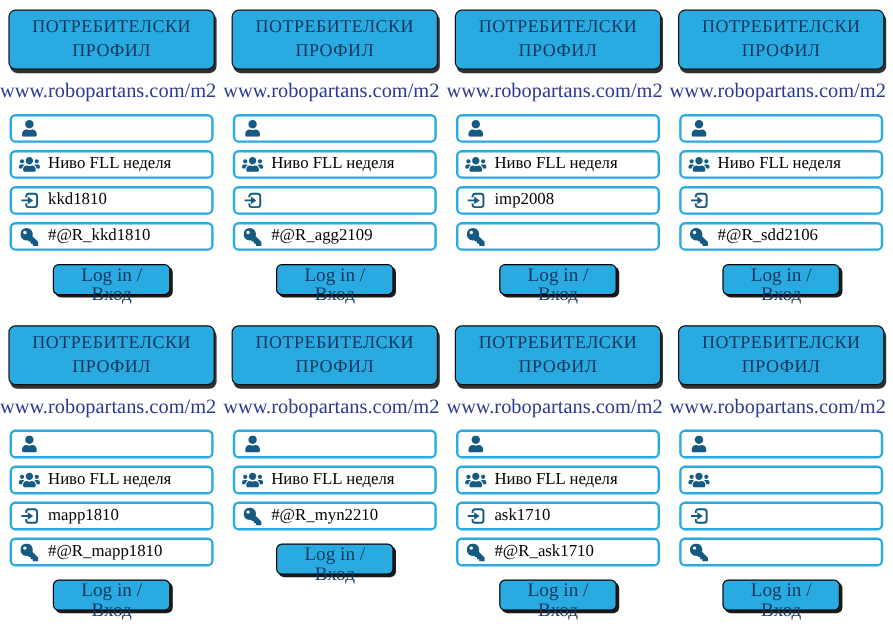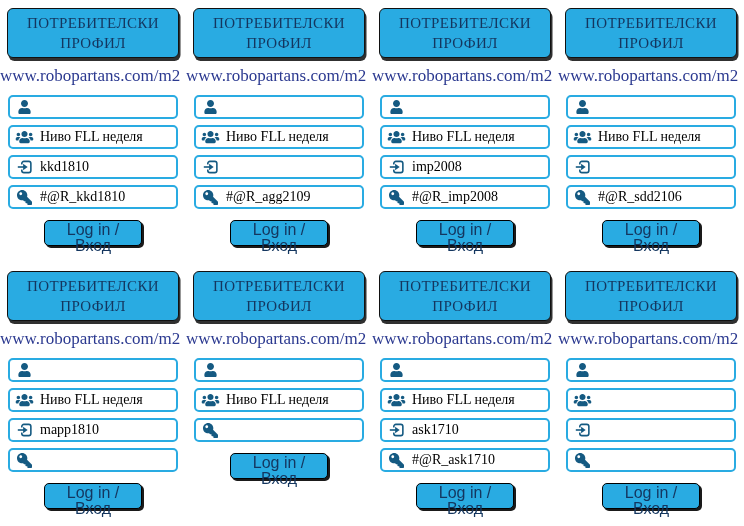--- a/index.html
+++ b/index.html
@@ -56,21 +56,21 @@
     border:none;outline:none;background:transparent;
     font-family:inherit;font-size:14px;color:#000;
     padding:0 0 0 6px;
   }
   .login-btn{
     display:block;margin:11px auto 0;
     width:98px;height:26px;
     background:var(--accent-cyan);
     border:1.7px solid #000;border-radius:5px;
     box-shadow:2px 2px 0 #1a1a1a;
-    font-family:Liberation Sans, sans-serif;font-size:16px;line-height:1;
+    font-family:Liberation Serif, serif;font-size:16px;line-height:1;
     color:var(--title-navy);cursor:pointer;
   }
 </style>
 </head>
 <body>
 
 <div class="grid" id="grid">
   <div class="card">
     <div class="card-header">
       <div>ПОТРЕБИТЕЛСКИ</div>
@@ -201,21 +201,20 @@
         <input type="text" value="imp2008" style="">
       </div>
       <div class="field">
         <span class="icon">
           <svg width="15" height="15" viewBox="0 0 512 512">
             <g transform="scale(-1,1) translate(-512,0)">
               <path fill="currentColor" d="M512 176.001C512 273.203 433.202 352 336 352c-11.22 0-22.19-1.062-32.827-3.069l-24.012 27.014A23.999 23.999 0 0 1 261.223 384H224v40c0 13.255-10.745 24-24 24h-40v40c0 13.255-10.745 24-24 24H24c-13.255 0-24-10.745-24-24v-78.059c0-6.365 2.529-12.47 7.029-16.971l161.802-161.802C163.108 213.814 160 195.271 160 176 160 78.798 238.797.001 335.999 0 433.488-.001 512 78.511 512 176.001zM336 128c0 26.51 21.49 48 48 48s48-21.49 48-48-21.49-48-48-48-48 21.49-48 48z"></path>
             </g>
           </svg>
         </span>
-        <input type="text" value="#@R_imp2008" style="">
       </div>
     </div>
     <button class="login-btn">Log in / Вход</button>
   </div>
 
   <div class="card">
     <div class="card-header">
       <div>ПОТРЕБИТЕЛСКИ</div>
       <div>ПРОФИЛ</div>
     </div>
@@ -296,56 +295,58 @@
         <input type="text" value="mapp1810" style="">
       </div>
       <div class="field">
         <span class="icon">
           <svg width="15" height="15" viewBox="0 0 512 512">
             <g transform="scale(-1,1) translate(-512,0)">
               <path fill="currentColor" d="M512 176.001C512 273.203 433.202 352 336 352c-11.22 0-22.19-1.062-32.827-3.069l-24.012 27.014A23.999 23.999 0 0 1 261.223 384H224v40c0 13.255-10.745 24-24 24h-40v40c0 13.255-10.745 24-24 24H24c-13.255 0-24-10.745-24-24v-78.059c0-6.365 2.529-12.47 7.029-16.971l161.802-161.802C163.108 213.814 160 195.271 160 176 160 78.798 238.797.001 335.999 0 433.488-.001 512 78.511 512 176.001zM336 128c0 26.51 21.49 48 48 48s48-21.49 48-48-21.49-48-48-48-48 21.49-48 48z"></path>
             </g>
           </svg>
         </span>
-      </div>
-    </div>
-    <button class="login-btn">Log in / Вход</button>
-  </div>
-
-  <div class="card">
-    <div class="card-header">
-      <div>ПОТРЕБИТЕЛСКИ</div>
-      <div>ПРОФИЛ</div>
-    </div>
-    <a class="url" href="#">www.robopartans.com/m2</a>
-    <div class="fields">
-      <div class="field">
-        <span class="icon">
-          <svg width="13" height="14" viewBox="0 0 448 512">
-              <path fill="currentColor" d="M224 256c70.7 0 128-57.3 128-128S294.7 0 224 0 96 57.3 96 128s57.3 128 128 128zm89.6 32h-16.7c-22.2 10.2-46.9 16-72.9 16s-50.6-5.8-72.9-16h-16.7C60.2 288 0 348.2 0 422.4V464c0 26.5 21.5 48 48 48h352c26.5 0 48-21.5 48-48v-41.6c0-74.2-60.2-134.4-134.4-134.4z"></path>
-            </svg>
-        </span>
-        <input type="text" value="" style="">
-      </div>
-      <div class="field">
-        <span class="icon">
-          <svg width="19" height="14" viewBox="0 0 640 512">
-              <path fill="currentColor" d="M96 224c35.3 0 64-28.7 64-64s-28.7-64-64-64-64 28.7-64 64 28.7 64 64 64zm448 0c35.3 0 64-28.7 64-64s-28.7-64-64-64-64 28.7-64 64 28.7 64 64 64zm32 32h-64c-17.6 0-33.5 7.1-45.1 18.6 40.3 22.1 68.9 62 75.1 109.4h66c17.7 0 32-14.3 32-32v-32c0-35.3-28.7-64-64-64zm-256 0c61.9 0 112-50.1 112-112S381.9 32 320 32 208 82.1 208 144s50.1 112 112 112zm76.8 32h-8.3c-20.8 10-43.9 16-68.5 16s-47.6-6-68.5-16h-8.3C179.6 288 128 339.6 128 403.2V432c0 26.5 21.5 48 48 48h288c26.5 0 48-21.5 48-48v-28.8c0-63.6-51.6-115.2-115.2-115.2zm-223.7-13.4C161.5 263.1 145.6 256 128 256H64c-35.3 0-64 28.7-64 64v32c0 17.7 14.3 32 32 32h65.9c6.3-47.4 34.9-87.3 75.2-109.4z"></path>
-            </svg>
-        </span>
-        <input type="text" value="Ниво FLL неделя" style="">
-      </div>
-      <div class="field">
-        <span class="icon">
-          <svg width="15" height="15" viewBox="0 0 512 512">
-            <g transform="scale(-1,1) translate(-512,0)">
-              <path fill="currentColor" d="M512 176.001C512 273.203 433.202 352 336 352c-11.22 0-22.19-1.062-32.827-3.069l-24.012 27.014A23.999 23.999 0 0 1 261.223 384H224v40c0 13.255-10.745 24-24 24h-40v40c0 13.255-10.745 24-24 24H24c-13.255 0-24-10.745-24-24v-78.059c0-6.365 2.529-12.47 7.029-16.971l161.802-161.802C163.108 213.814 160 195.271 160 176 160 78.798 238.797.001 335.999 0 433.488-.001 512 78.511 512 176.001zM336 128c0 26.51 21.49 48 48 48s48-21.49 48-48-21.49-48-48-48-48 21.49-48 48z"></path>
-            </g>
-          </svg>
-        </span>
+        <input type="text" value="#@R_mapp1810" style="">
+      </div>
+    </div>
+    <button class="login-btn">Log in / Вход</button>
+  </div>
+
+  <div class="card">
+    <div class="card-header">
+      <div>ПОТРЕБИТЕЛСКИ</div>
+      <div>ПРОФИЛ</div>
+    </div>
+    <a class="url" href="#">www.robopartans.com/m2</a>
+    <div class="fields">
+      <div class="field">
+        <span class="icon">
+          <svg width="13" height="14" viewBox="0 0 448 512">
+              <path fill="currentColor" d="M224 256c70.7 0 128-57.3 128-128S294.7 0 224 0 96 57.3 96 128s57.3 128 128 128zm89.6 32h-16.7c-22.2 10.2-46.9 16-72.9 16s-50.6-5.8-72.9-16h-16.7C60.2 288 0 348.2 0 422.4V464c0 26.5 21.5 48 48 48h352c26.5 0 48-21.5 48-48v-41.6c0-74.2-60.2-134.4-134.4-134.4z"></path>
+            </svg>
+        </span>
+        <input type="text" value="" style="">
+      </div>
+      <div class="field">
+        <span class="icon">
+          <svg width="19" height="14" viewBox="0 0 640 512">
+              <path fill="currentColor" d="M96 224c35.3 0 64-28.7 64-64s-28.7-64-64-64-64 28.7-64 64 28.7 64 64 64zm448 0c35.3 0 64-28.7 64-64s-28.7-64-64-64-64 28.7-64 64 28.7 64 64 64zm32 32h-64c-17.6 0-33.5 7.1-45.1 18.6 40.3 22.1 68.9 62 75.1 109.4h66c17.7 0 32-14.3 32-32v-32c0-35.3-28.7-64-64-64zm-256 0c61.9 0 112-50.1 112-112S381.9 32 320 32 208 82.1 208 144s50.1 112 112 112zm76.8 32h-8.3c-20.8 10-43.9 16-68.5 16s-47.6-6-68.5-16h-8.3C179.6 288 128 339.6 128 403.2V432c0 26.5 21.5 48 48 48h288c26.5 0 48-21.5 48-48v-28.8c0-63.6-51.6-115.2-115.2-115.2zm-223.7-13.4C161.5 263.1 145.6 256 128 256H64c-35.3 0-64 28.7-64 64v32c0 17.7 14.3 32 32 32h65.9c6.3-47.4 34.9-87.3 75.2-109.4z"></path>
+            </svg>
+        </span>
+        <input type="text" value="Ниво FLL неделя" style="">
+      </div>
+      <div class="field">
+        <span class="icon">
+          <svg width="15" height="15" viewBox="0 0 512 512">
+            <g transform="scale(-1,1) translate(-512,0)">
+              <path fill="currentColor" d="M512 176.001C512 273.203 433.202 352 336 352c-11.22 0-22.19-1.062-32.827-3.069l-24.012 27.014A23.999 23.999 0 0 1 261.223 384H224v40c0 13.255-10.745 24-24 24h-40v40c0 13.255-10.745 24-24 24H24c-13.255 0-24-10.745-24-24v-78.059c0-6.365 2.529-12.47 7.029-16.971l161.802-161.802C163.108 213.814 160 195.271 160 176 160 78.798 238.797.001 335.999 0 433.488-.001 512 78.511 512 176.001zM336 128c0 26.51 21.49 48 48 48s48-21.49 48-48-21.49-48-48-48-48 21.49-48 48z"></path>
+            </g>
+          </svg>
+        </span>
+        <input type="text" value="#@R_myn2210" style="">
       </div>
     </div>
     <button class="login-btn">Log in / Вход</button>
   </div>
 
   <div class="card">
     <div class="card-header">
       <div>ПОТРЕБИТЕЛСКИ</div>
       <div>ПРОФИЛ</div>
     </div>

